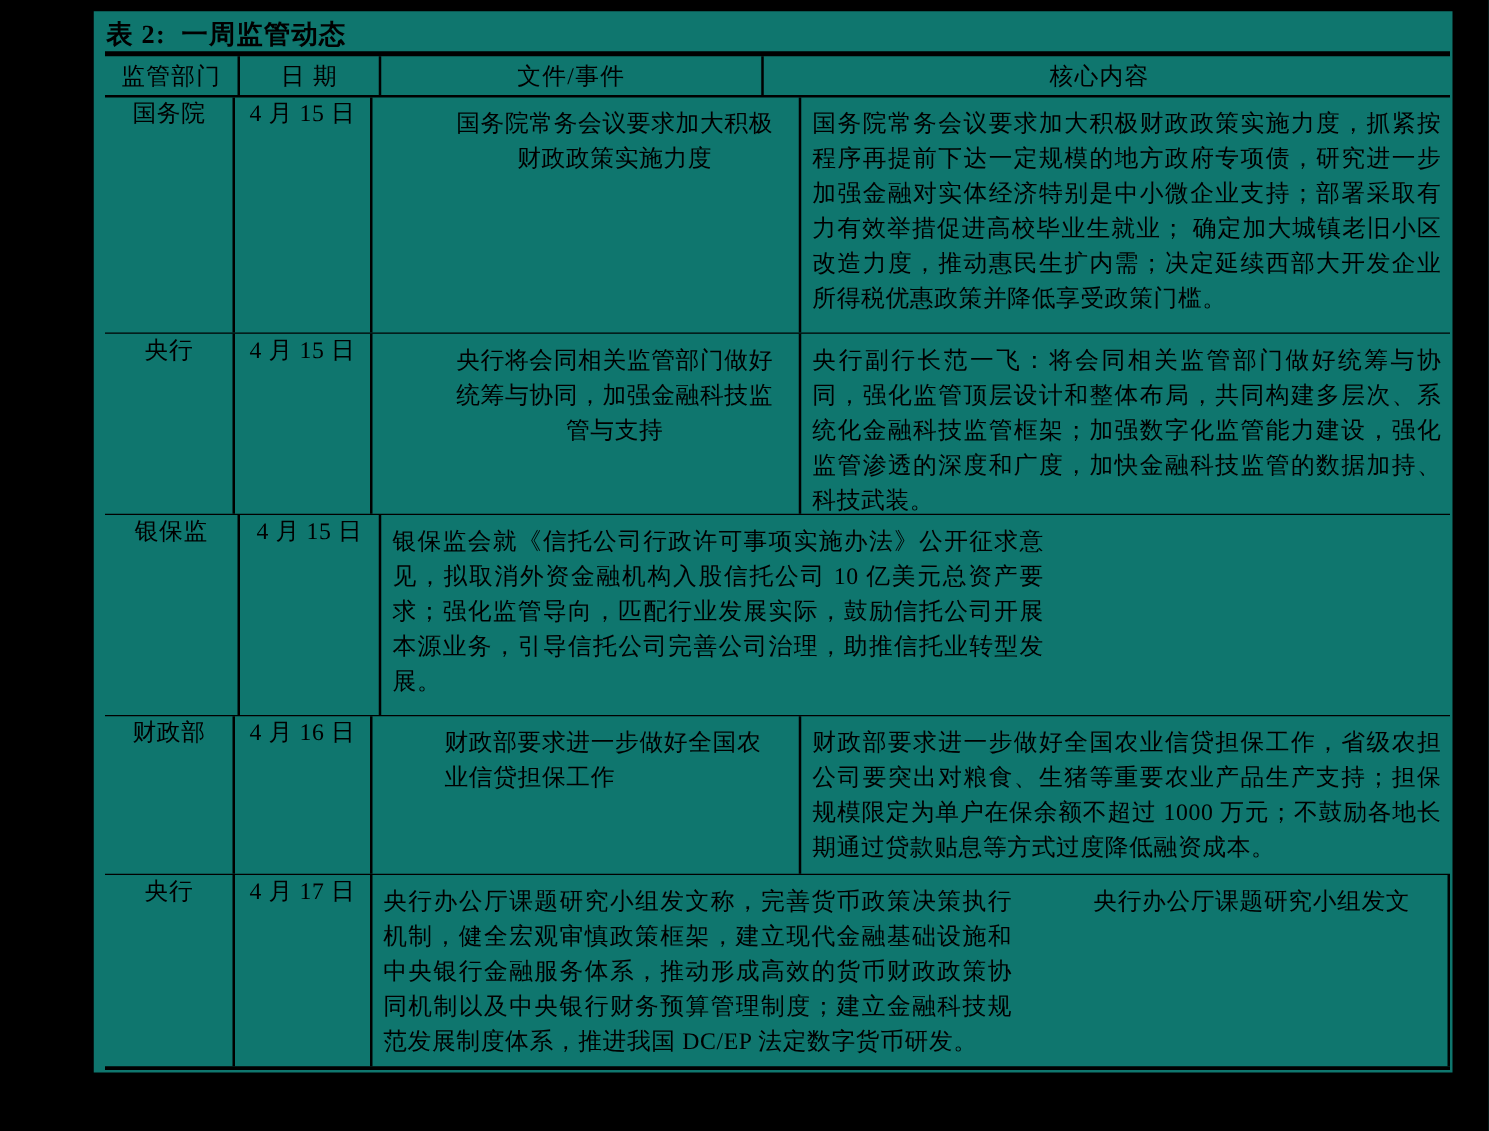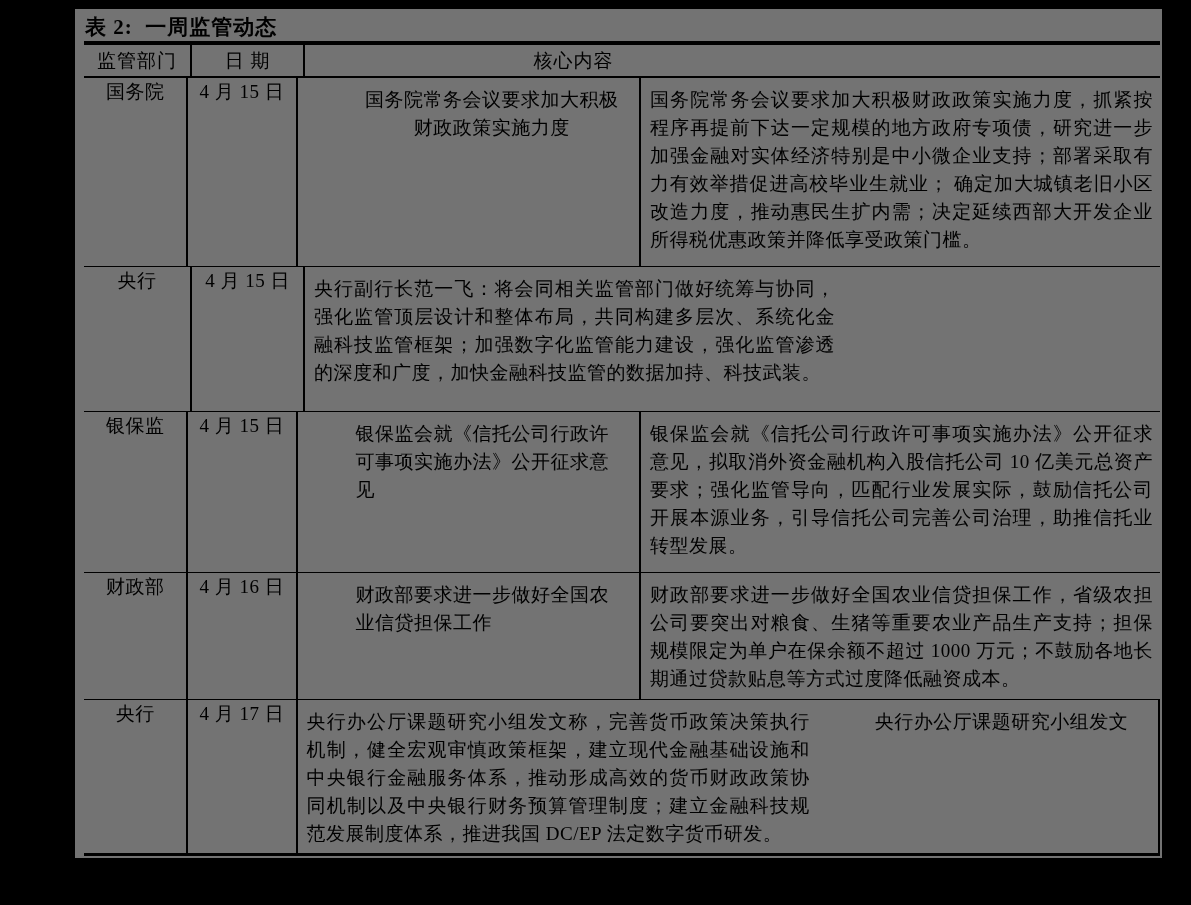--- a/index.html
+++ b/index.html
@@ -14,21 +14,21 @@
     overflow: hidden;
     font-family: "Liberation Serif", "DejaVu Serif", serif;
     color: #000000;
   }
   .page {
     position: absolute;
     left: 75px;
     top: 9px;
     width: 1087px;
     height: 849px;
-    background: #737373;
+    background: #0f766e;
   }
   .title {
     position: absolute;
     left: 10px;
     top: 4px;
     font-size: 21px;
     font-weight: bold;
     letter-spacing: 1px;
     white-space: pre;
   }
@@ -95,20 +95,21 @@
 </head>
 <body>
 
 <div class="page">
   <div class="title">表 2:  一周监管动态</div>
 
   <div class="table">
     <div class="thead">
         <div class="hcell c0">监管部门</div>
         <div class="hcell c1">日 期</div>
+        <div class="hcell c2">文件/事件</div>
         <div class="hcell c3">核心内容</div>
       </div>
     <div class="tbody">
         <div class="trow">
           <div class="cell c0">
             <div class="ctext">国务院</div>
           </div>
           <div class="cell c1">
             <div class="ctext">4 月 15 日</div>
           </div>
@@ -119,33 +120,33 @@
             <div class="ctext">国务院常务会议要求加大积极财政政策实施力度，抓紧按程序再提前下达一定规模的地方政府专项债，研究进一步加强金融对实体经济特别是中小微企业支持；部署采取有力有效举措促进高校毕业生就业； 确定加大城镇老旧小区改造力度，推动惠民生扩内需；决定延续西部大开发企业所得税优惠政策并降低享受政策门槛。</div>
           </div>
         </div>
         <div class="trow">
           <div class="cell c0">
             <div class="ctext">央行</div>
           </div>
           <div class="cell c1">
             <div class="ctext">4 月 15 日</div>
           </div>
+          <div class="cell c2 align-center">
+            <div class="ctext">央行将会同相关监管部门做好统筹与协同，加强金融科技监管与支持</div>
+          </div>
           <div class="cell c3">
             <div class="ctext">央行副行长范一飞：将会同相关监管部门做好统筹与协同，强化监管顶层设计和整体布局，共同构建多层次、系统化金融科技监管框架；加强数字化监管能力建设，强化监管渗透的深度和广度，加快金融科技监管的数据加持、科技武装。</div>
           </div>
         </div>
         <div class="trow">
           <div class="cell c0">
             <div class="ctext">银保监</div>
           </div>
           <div class="cell c1">
             <div class="ctext">4 月 15 日</div>
-          </div>
-          <div class="cell c2 align-left">
-            <div class="ctext">银保监会就《信托公司行政许可事项实施办法》公开征求意见</div>
           </div>
           <div class="cell c3">
             <div class="ctext">银保监会就《信托公司行政许可事项实施办法》公开征求意见，拟取消外资金融机构入股信托公司 10 亿美元总资产要求；强化监管导向，匹配行业发展实际，鼓励信托公司开展本源业务，引导信托公司完善公司治理，助推信托业转型发展。</div>
           </div>
         </div>
         <div class="trow">
           <div class="cell c0">
             <div class="ctext">财政部</div>
           </div>
           <div class="cell c1">

